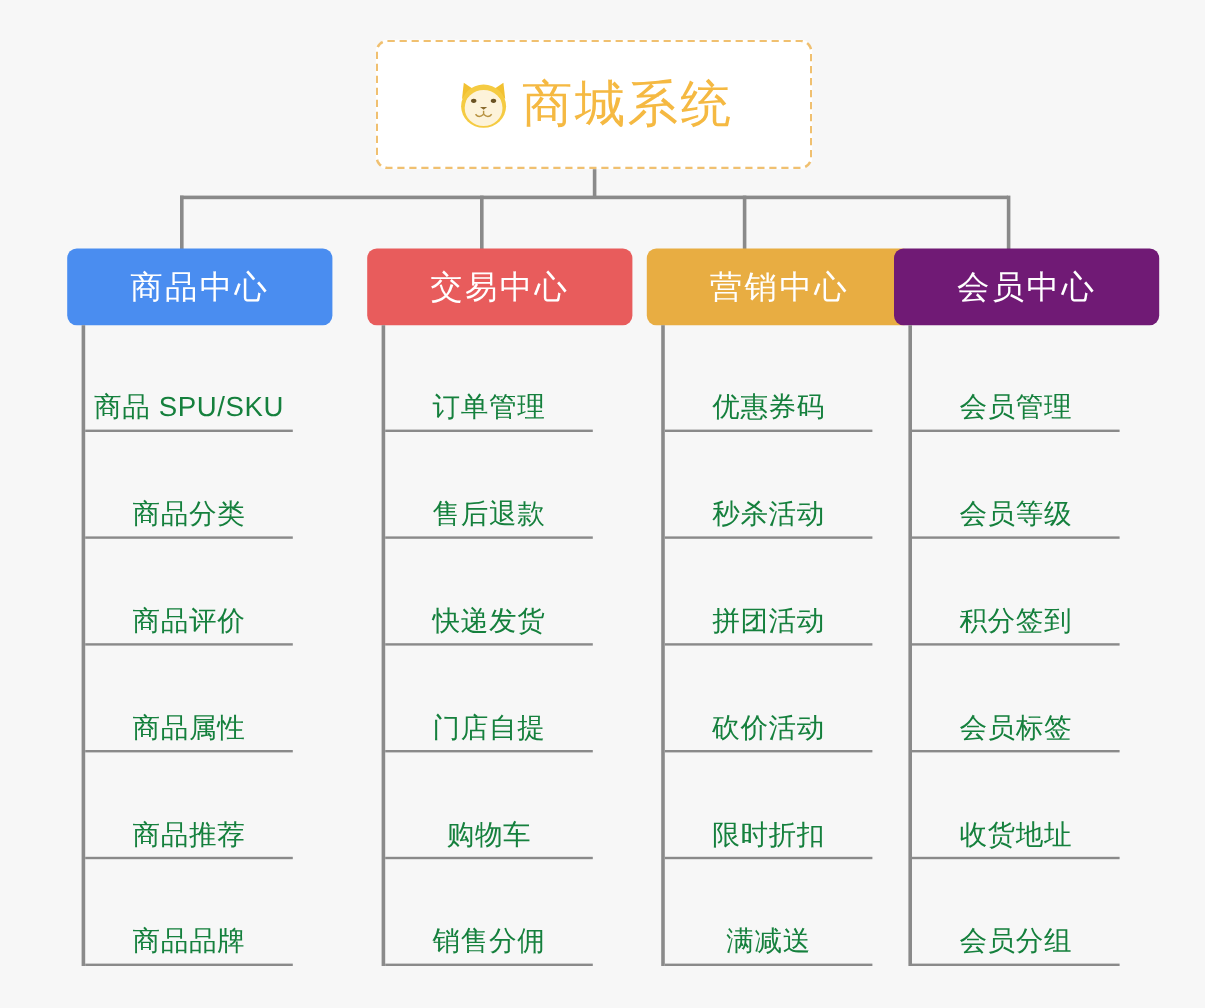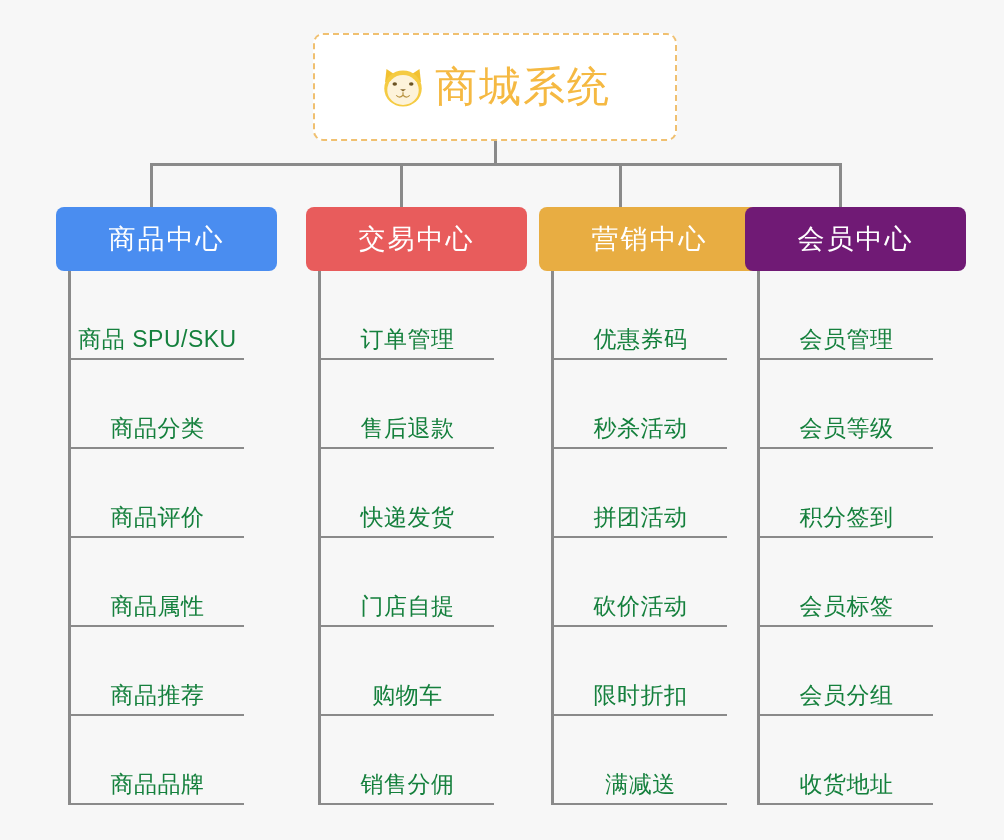--- a/index.html
+++ b/index.html
@@ -250,21 +250,21 @@
       <div class="leaf-item" style="border-bottom-color: rgb(138, 138, 138);">
           <span class="leaf-label">会员等级</span>
         </div>
       <div class="leaf-item" style="border-bottom-color: rgb(138, 138, 138);">
           <span class="leaf-label">积分签到</span>
         </div>
       <div class="leaf-item" style="border-bottom-color: rgb(138, 138, 138);">
           <span class="leaf-label">会员标签</span>
         </div>
       <div class="leaf-item" style="border-bottom-color: rgb(138, 138, 138);">
+          <span class="leaf-label">收货地址</span>
+        </div>
+      <div class="leaf-item" style="border-bottom-color: rgb(138, 138, 138);">
           <span class="leaf-label">会员分组</span>
         </div>
-      <div class="leaf-item" style="border-bottom-color: rgb(138, 138, 138);">
-          <span class="leaf-label">收货地址</span>
-        </div>
     </div>
   </div>
 
 </div>
 
 </body></html>

